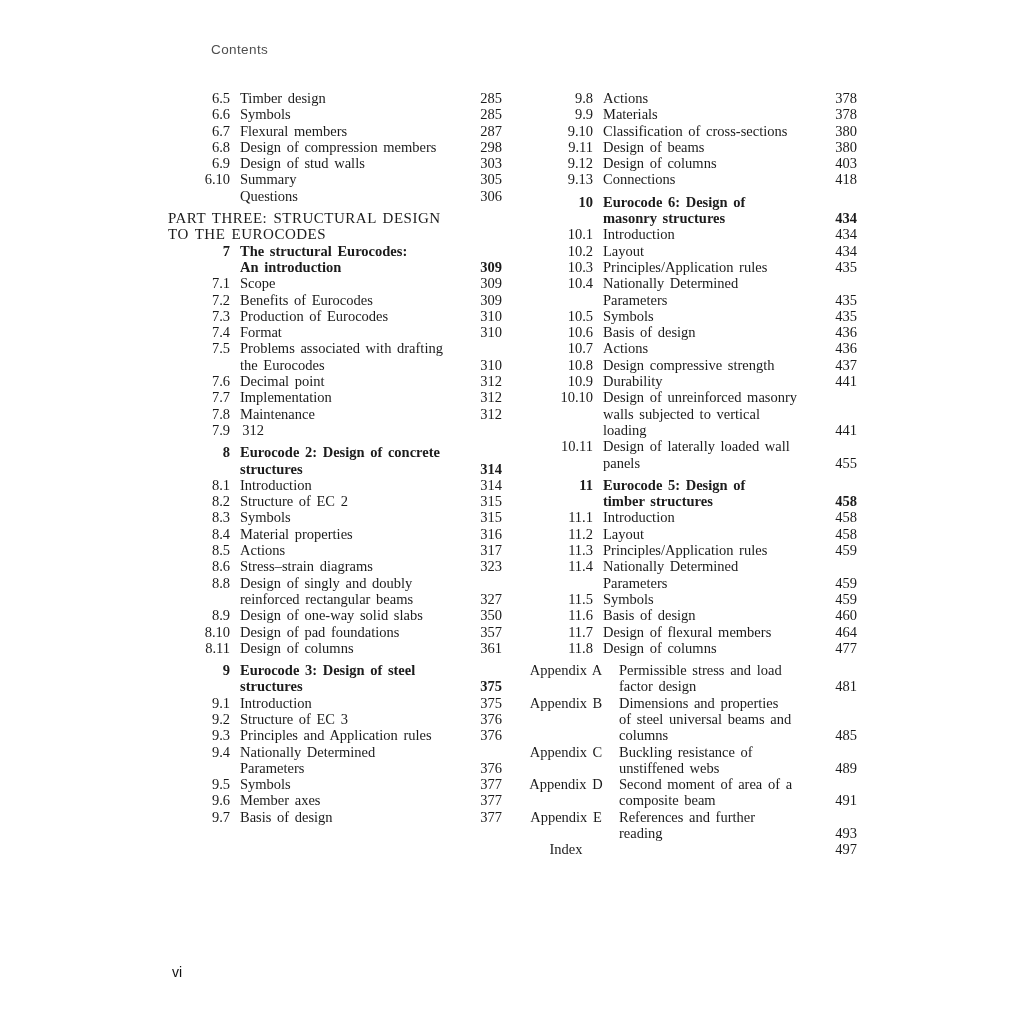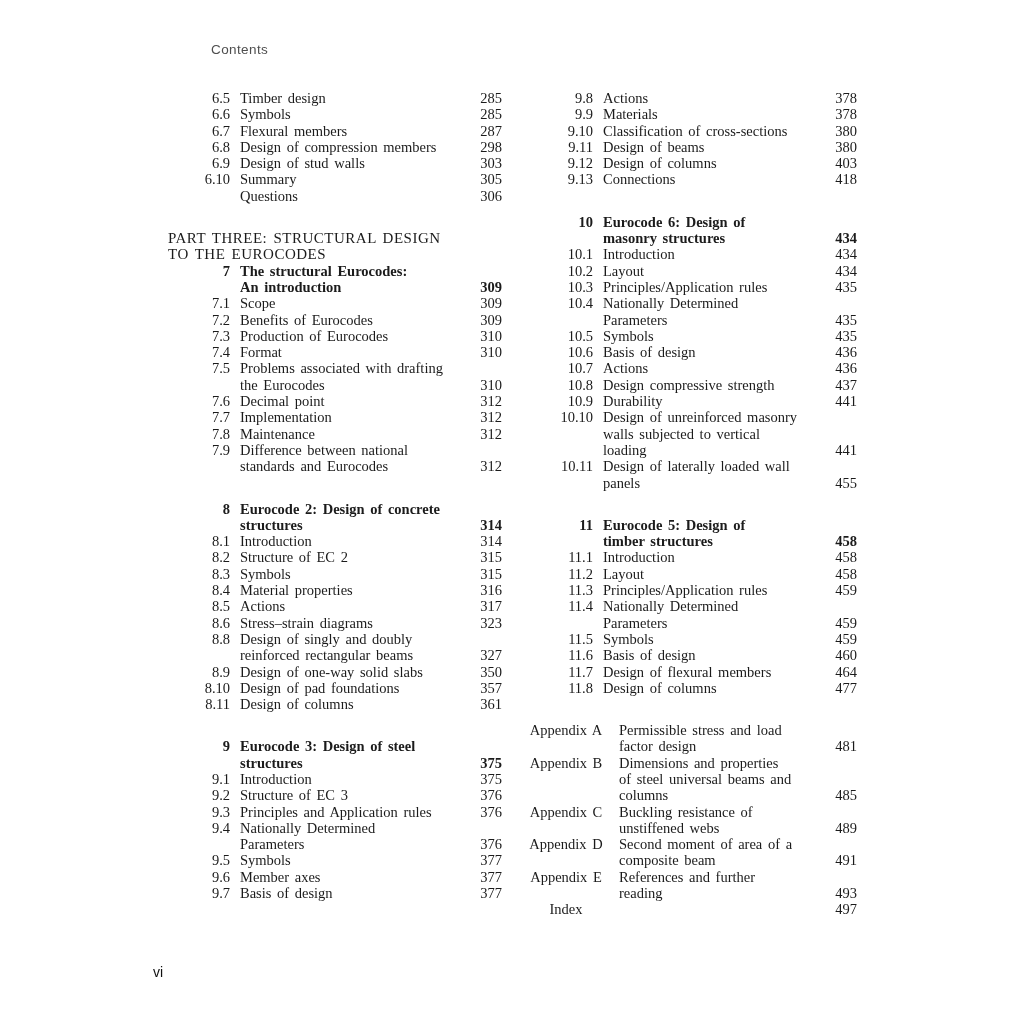--- a/index.html
+++ b/index.html
@@ -23,38 +23,38 @@
     letter-spacing:0.4px;
     margin-left:41px;
   }
   .col{
     position:absolute;top:74px;
     font-size:14.5px;line-height:16.3px;
     word-spacing:2px;
   }
   .col-left{left:168px;width:334px;}
   .col-right{left:523px;width:334px;}
-  .block{margin-top:26px;}
+  .block{margin-top:6px;}
   .block:first-child{margin-top:16px;}
   .block.flush{margin-top:0;}
   .part-heading{
     font-weight:normal;
     font-size:15px;line-height:16.3px;
     letter-spacing:0.5px;
     white-space:pre-line;
   }
   .row{display:flex;align-items:flex-start;}
   .row.bold{font-weight:bold;}
   .num{width:62px;text-align:right;flex:none;}
   .col-right .num{width:70px;}
   .num.wide{width:86px;text-align:center;}
   .title{flex:1 1 auto;padding-left:10px;white-space:pre-line;}
   .page{flex:none;min-width:30px;text-align:right;align-self:flex-end;padding-left:4px;}
   .folio{
-    position:absolute;left:153px;top:964px;
+    position:absolute;left:172px;top:964px;
     font-family:"Liberation Sans", sans-serif;
     font-size:14px;color:#111111;
   }
 </style>
 </head>
 <body>
 
 <div class="contents-header">Contents</div>
 
 <div class="col col-left" id="col-left">
@@ -140,22 +140,20 @@
         <div class="title">Implementation</div>
         <div class="page">312</div>
       </div>
       <div class="row">
         <div class="num">7.8</div>
         <div class="title">Maintenance</div>
         <div class="page">312</div>
       </div>
       <div class="row">
         <div class="num">7.9</div>
-        <div class="title">Difference between national
-standards and Eurocodes</div>
         <div class="page">312</div>
       </div>
     </div>
     <div class="block">
       <div class="row bold">
         <div class="num">8</div>
         <div class="title">Eurocode 2: Design of concrete
 structures</div>
         <div class="page">314</div>
       </div>

